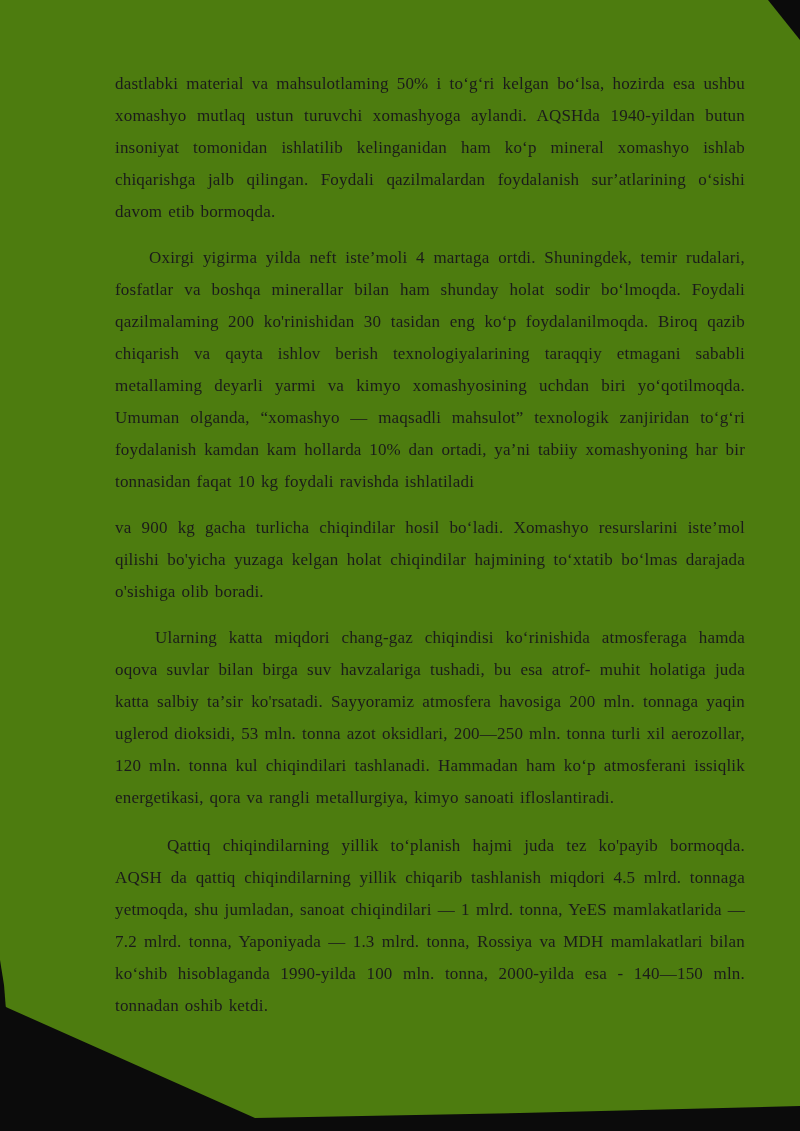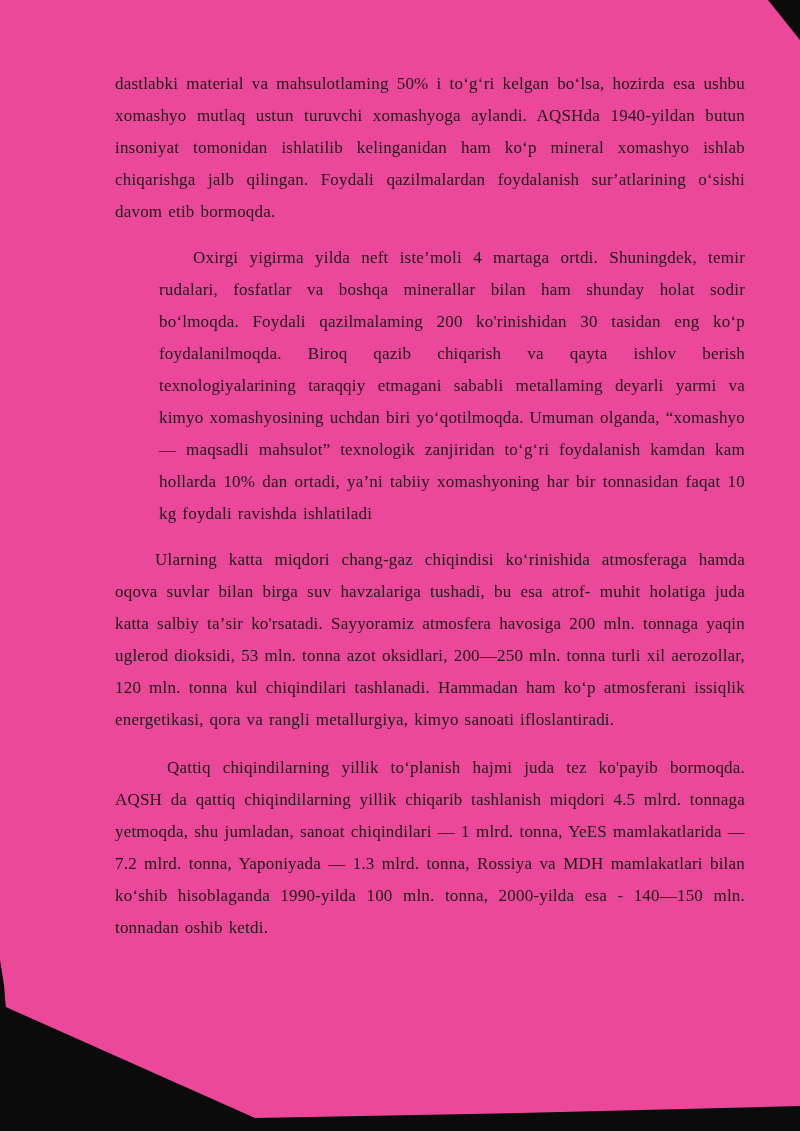--- a/index.html
+++ b/index.html
@@ -7,59 +7,60 @@
     padding: 0;
     width: 800px;
     height: 1131px;
     overflow: hidden;
     background: #ffffff;
   }
   .page {
     position: relative;
     width: 800px;
     height: 1131px;
-    background: #ec4899;
+    background: #4d7c0f;
     font-family: "Liberation Serif", "DejaVu Serif", serif;
   }
   .text-block {
     position: absolute;
     left: 115px;
     top: 68px;
     width: 630px;
     color: #1b1b1b;
     font-size: 17px;
     line-height: 32px;
     text-align: justify;
     letter-spacing: 0.2px;
   }
   .para {
     margin: 0 0 14px 0;
     word-spacing: 1.5px;
   }
   .indent-0 { text-indent: 0; }
-  .indent-sm { text-indent: 34px; margin-left: 44px; }
+  .indent-sm { text-indent: 34px; }
   .indent-md { text-indent: 40px; font-family: Liberation Serif, serif; }
   .indent-lg { text-indent: 52px; margin-top: 16px; }
   .artifact-layer {
     position: absolute;
     left: 0;
     top: 0;
     width: 800px;
     height: 1131px;
     pointer-events: none;
   }
 </style>
 </head>
 <body>
 
 <div class="page">
 
   <div class="text-block">
     <p class="para indent-0">dastlabki material va mahsulotlaming 50% i toʻgʻri  kelgan boʻlsa, hozirda esa ushbu xomashyo mutlaq ustun turuvchi  xomashyoga aylandi. AQSHda 1940-yildan butun insoniyat tomonidan  ishlatilib kelinganidan ham koʻp mineral xomashyo ishlab chiqarishga jalb qilingan. Foydali qazilmalardan foydalanish surʼatlarining oʻsishi davom etib  bormoqda.</p>
     <p class="para indent-sm">Oxirgi yigirma yilda neft isteʼmoli 4 martaga ortdi.  Shuningdek, temir rudalari, fosfatlar va boshqa minerallar bilan ham  shunday holat sodir boʻlmoqda. Foydali qazilmalaming 200 ko'rinishidan 30 tasidan eng koʻp  foydalanilmoqda. Biroq qazib chiqarish va qayta ishlov berish  texnologiyalarining taraqqiy etmagani sababli metallaming deyarli yarmi  va kimyo xomashyosining uchdan biri yoʻqotilmoqda. Umuman  olganda, “xomashyo — maqsadli mahsulot” texnologik zanjiridan toʻgʻri foydalanish kamdan kam hollarda 10% dan ortadi, yaʼni tabiiy  xomashyoning har bir tonnasidan faqat 10 kg foydali ravishda ishlatiladi</p>
+    <p class="para indent-0">va 900 kg gacha turlicha chiqindilar hosil boʻladi. Xomashyo resurslarini isteʼmol qilishi bo'yicha yuzaga kelgan holat  chiqindilar hajmining toʻxtatib boʻlmas darajada o'sishiga olib boradi.</p>
     <p class="para indent-md">Ularning katta miqdori chang-gaz chiqindisi koʻrinishida atmosferaga  hamda oqova suvlar bilan birga suv havzalariga tushadi, bu esa atrof- muhit holatiga juda katta salbiy taʼsir ko'rsatadi. Sayyoramiz atmosfera  havosiga 200 mln. tonnaga yaqin uglerod dioksidi, 53 mln. tonna azot oksidlari, 200—250 mln. tonna turli xil aerozollar, 120 mln. tonna kul  chiqindilari tashlanadi. Hammadan ham koʻp atmosferani issiqlik  energetikasi, qora va rangli metallurgiya, kimyo sanoati ifloslantiradi.</p>
     <p class="para indent-lg">Qattiq chiqindilarning yillik toʻplanish hajmi juda tez ko'payib  bormoqda. AQSH da qattiq chiqindilarning yillik chiqarib tashlanish  miqdori 4.5 mlrd. tonnaga yetmoqda, shu jumladan, sanoat chiqindilari — 1 mlrd. tonna, YeES mamlakatlarida — 7.2 mlrd. tonna, Yaponiyada — 1.3 mlrd. tonna, Rossiya va MDH mamlakatlari bilan koʻshib  hisoblaganda 1990-yilda 100 mln. tonna, 2000-yilda esa - 140—150 mln. tonnadan oshib ketdi.</p>
   </div>
 
   <svg class="artifact-layer" width="800" height="1131" viewBox="0 0 800 1131" xmlns="http://www.w3.org/2000/svg">
 
     <polygon points="768,0 800,0 800,40" fill="#0b0b0b"></polygon>
 
     <polygon points="0,1004 8,1008 255,1118 520,1113 800,1106 800,1131 0,1131" fill="#0b0b0b"></polygon>
 

